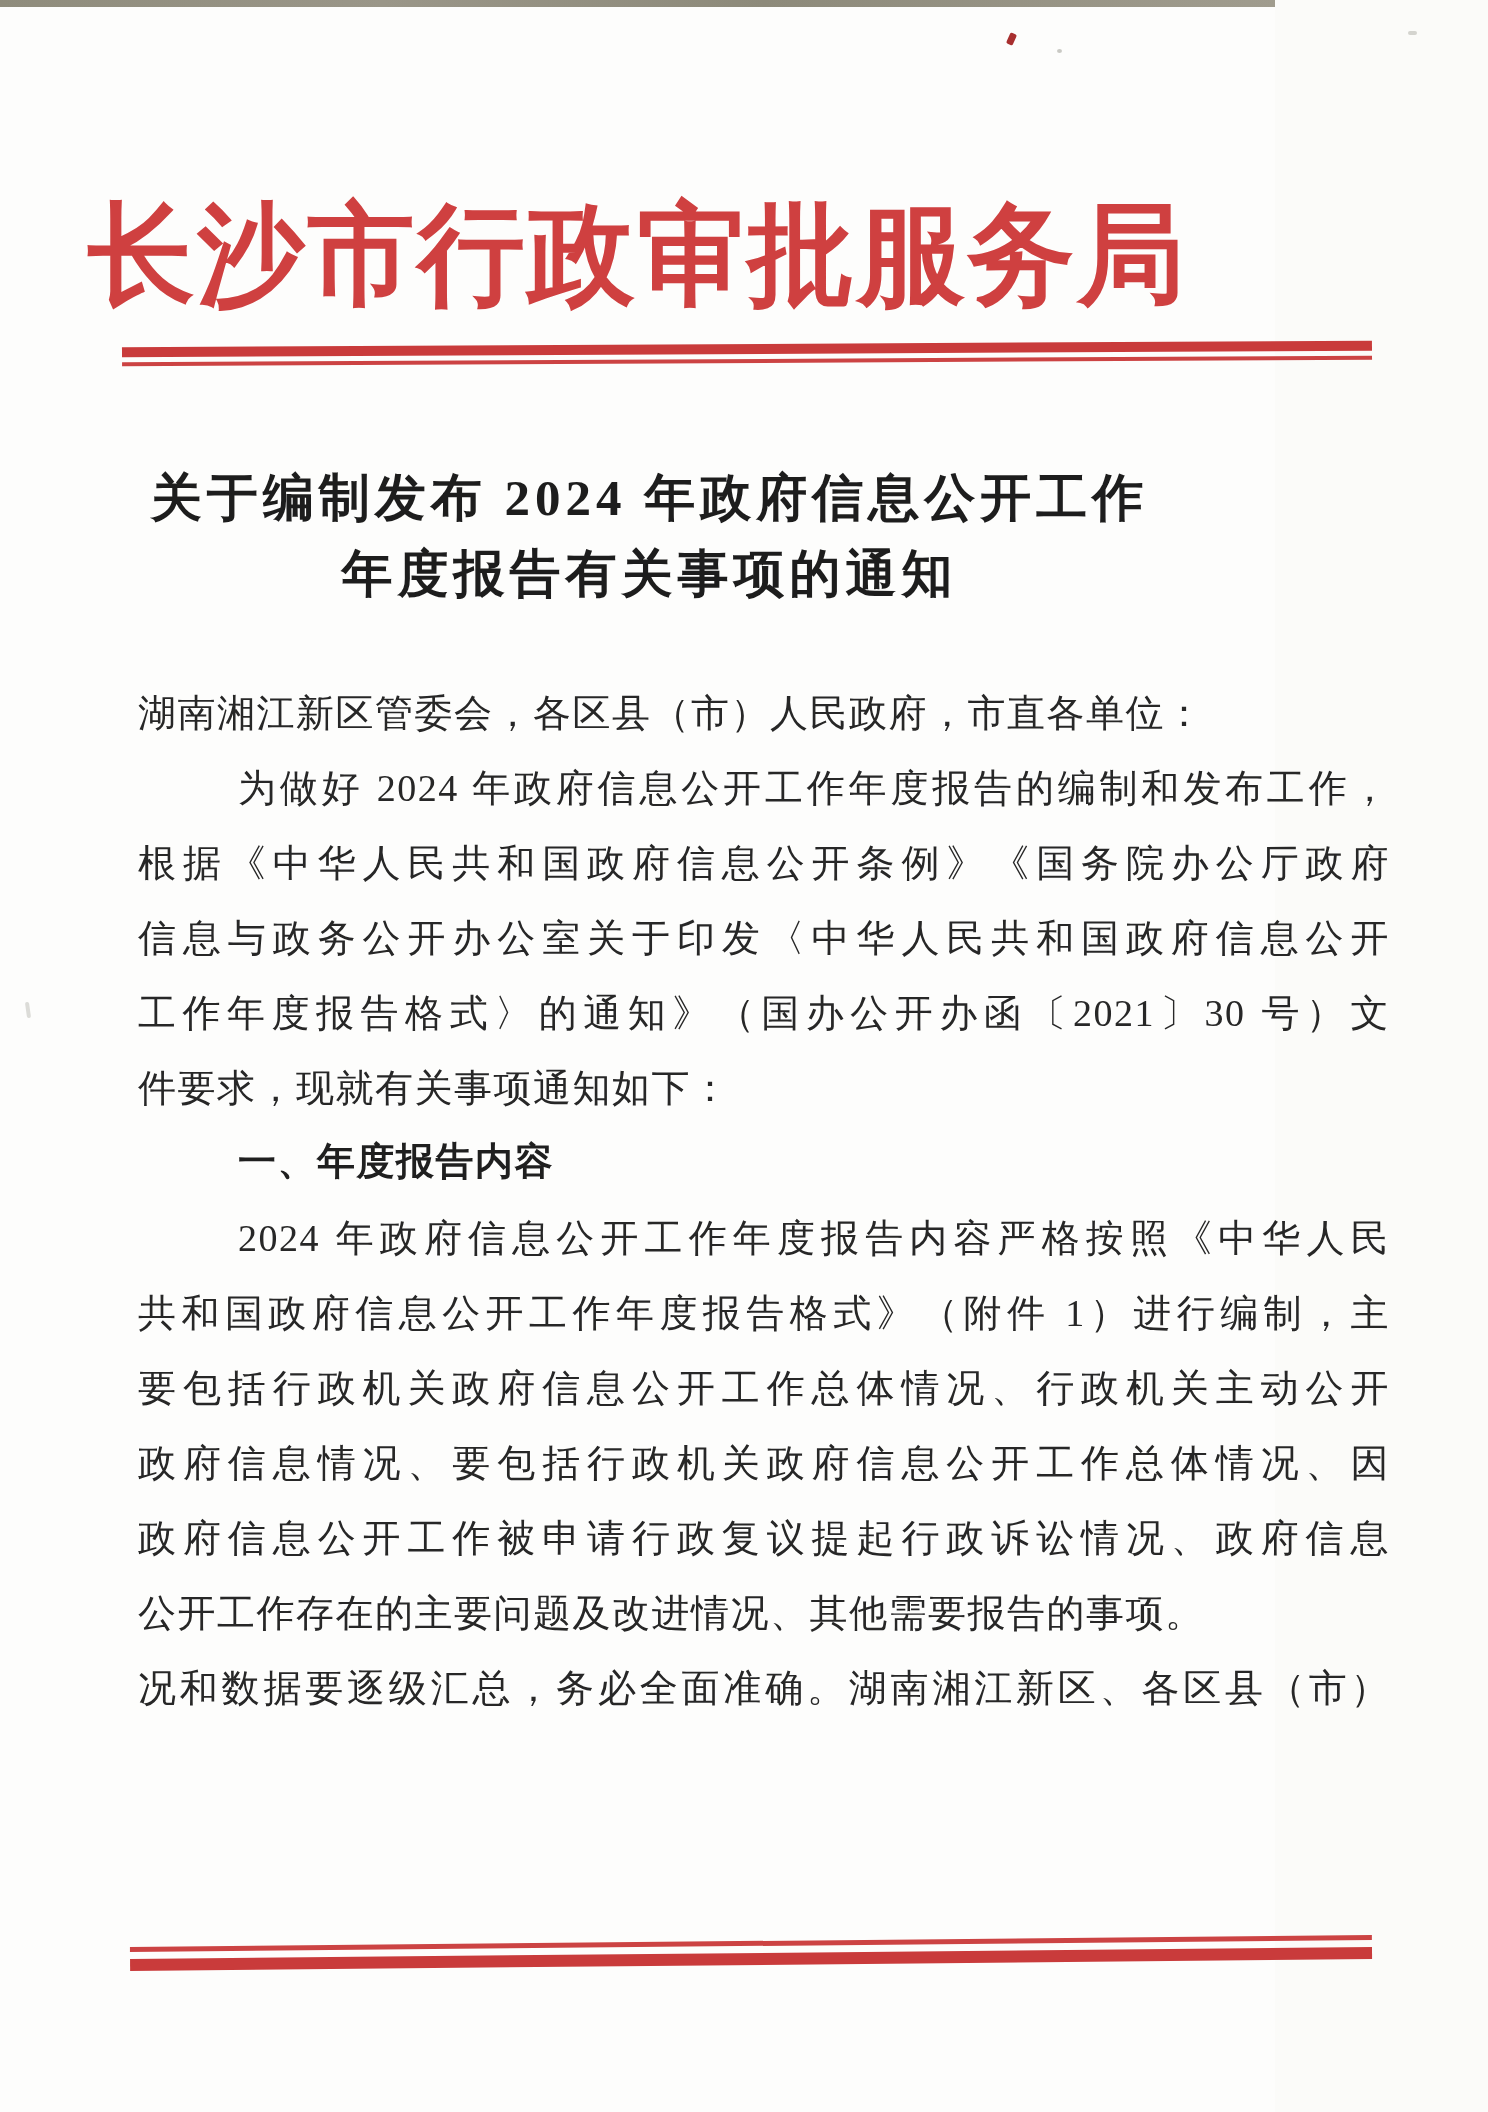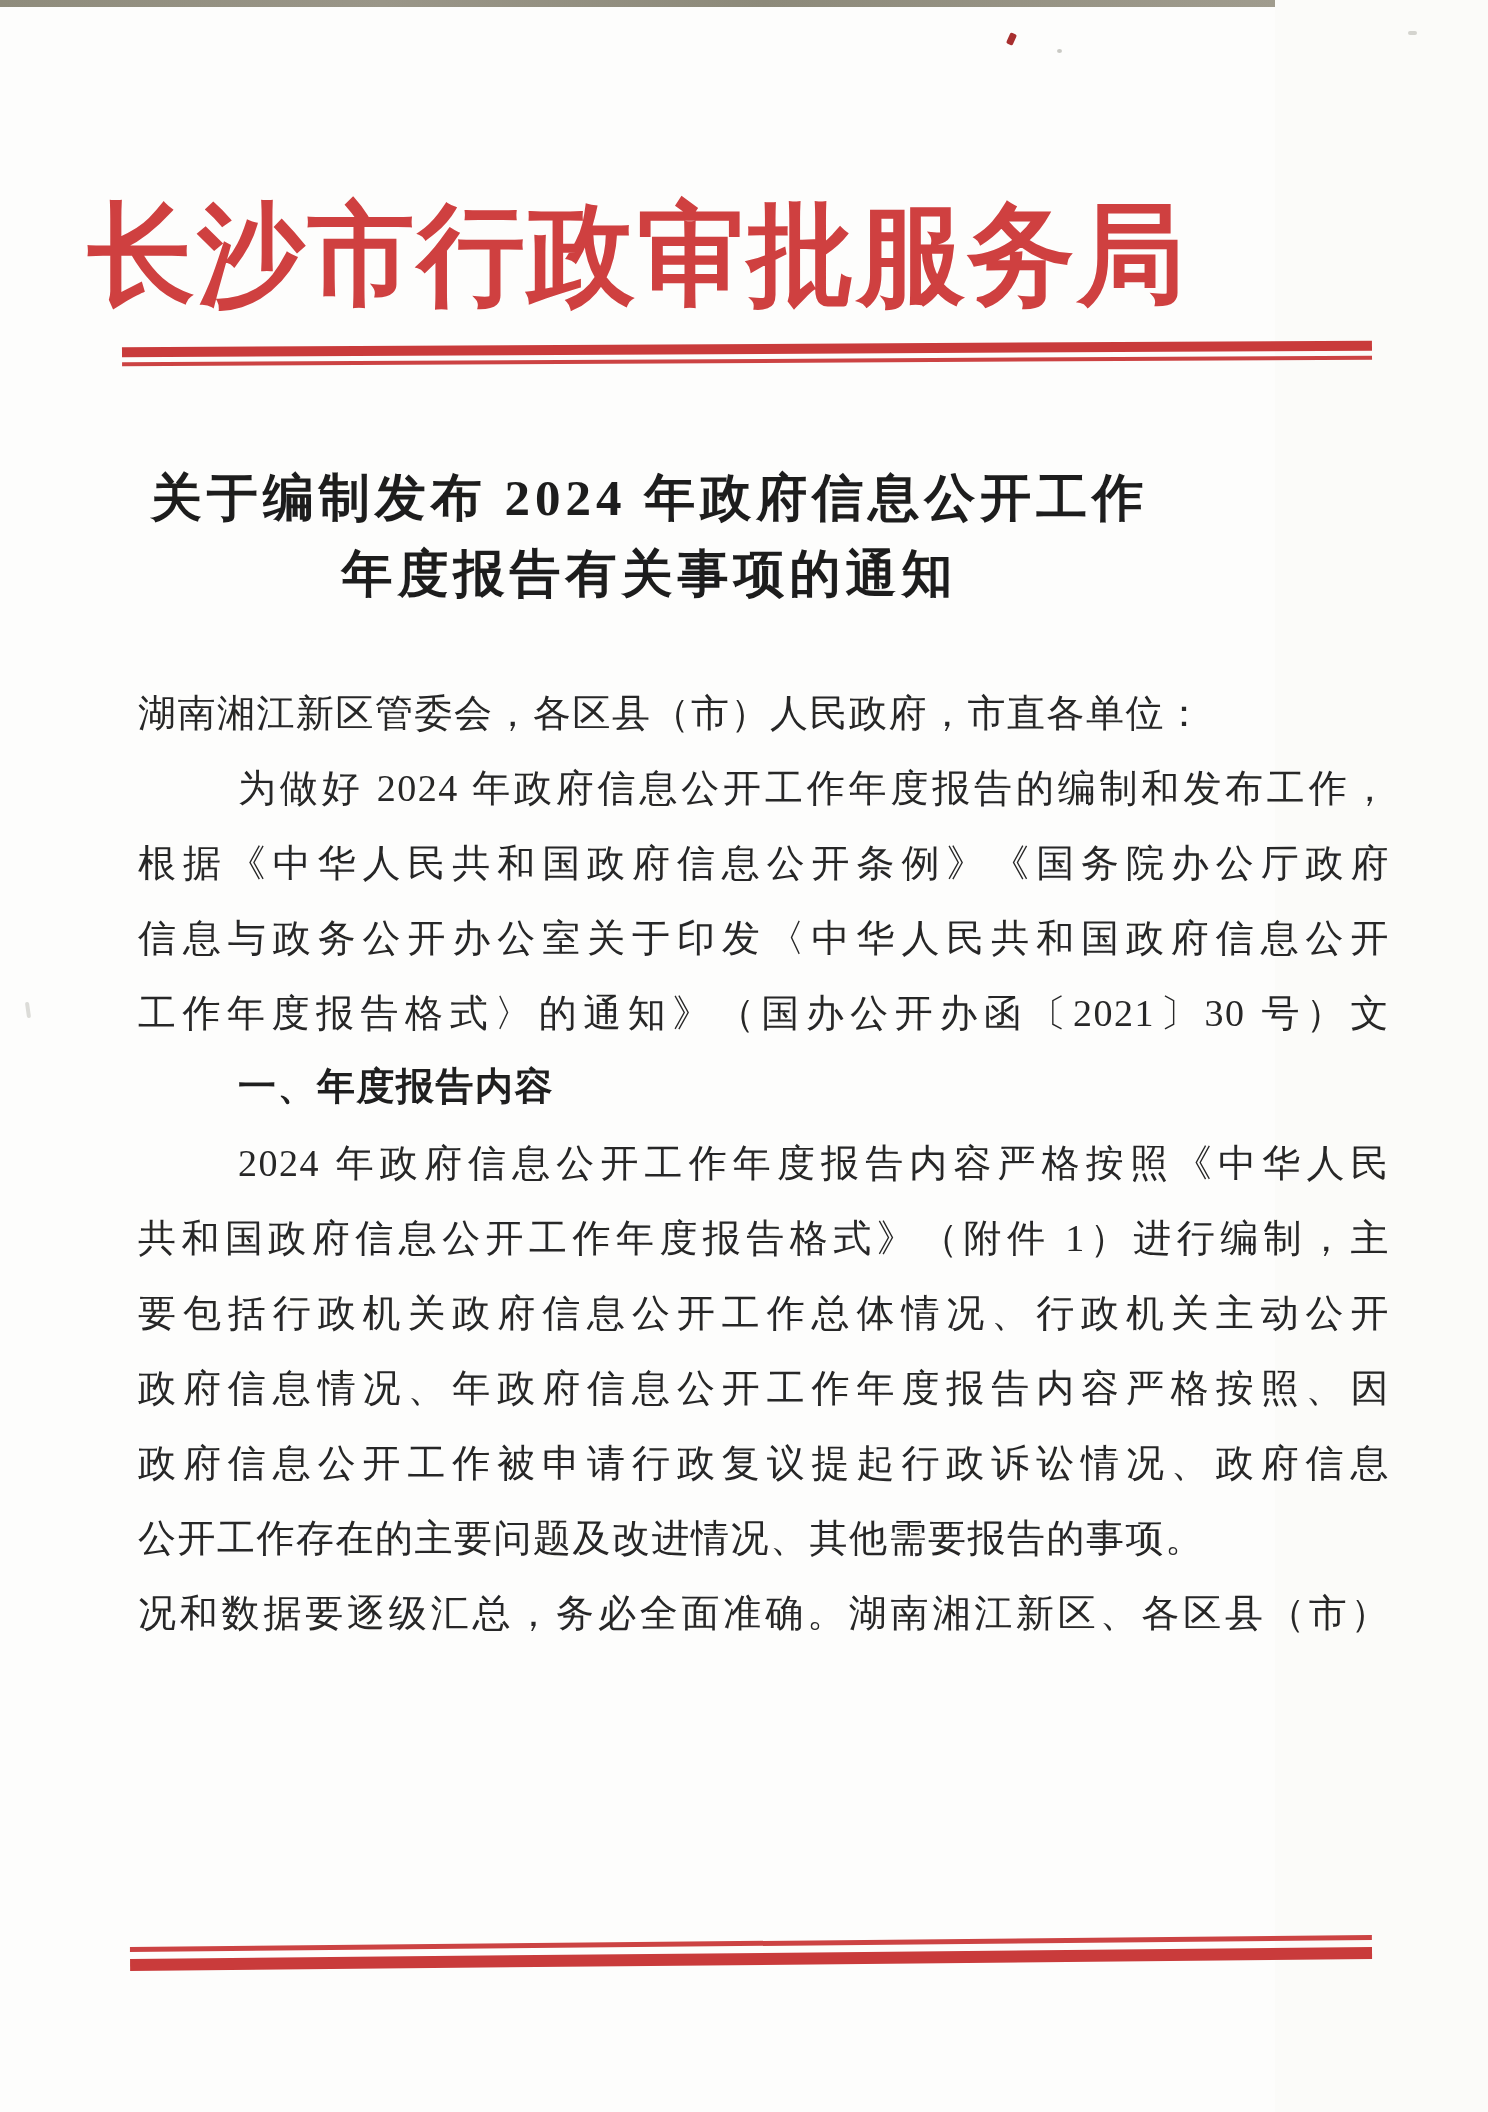--- a/index.html
+++ b/index.html
@@ -113,25 +113,26 @@
       <div>关于编制发布 2024 年政府信息公开工作</div>
       <div>年度报告有关事项的通知</div>
     </h2>
 
     <div class="body-text">
         <div class="line salutation">湖南湘江新区管委会，各区县（市）人民政府，市直各单位：</div>
         <div class="line indent justify">为做好 2024 年政府信息公开工作年度报告的编制和发布工作，</div>
         <div class="line justify">根据《中华人民共和国政府信息公开条例》《国务院办公厅政府</div>
         <div class="line justify">信息与政务公开办公室关于印发〈中华人民共和国政府信息公开</div>
         <div class="line justify">工作年度报告格式〉的通知》（国办公开办函〔2021〕30 号）文</div>
+        <div class="line">件要求，现就有关事项通知如下：</div>
         <div class="line heading indent">一、年度报告内容</div>
         <div class="line indent justify">2024 年政府信息公开工作年度报告内容严格按照《中华人民</div>
         <div class="line justify">共和国政府信息公开工作年度报告格式》（附件 1）进行编制，主</div>
         <div class="line justify">要包括行政机关政府信息公开工作总体情况、行政机关主动公开</div>
-        <div class="line justify">政府信息情况、年政府信息公开工作年度报告内容严格按照、因</div>
+        <div class="line justify">政府信息情况、要包括行政机关政府信息公开工作总体情况、因</div>
         <div class="line justify">政府信息公开工作被申请行政复议提起行政诉讼情况、政府信息</div>
         <div class="line">公开工作存在的主要问题及改进情况、其他需要报告的事项。</div>
         <div class="line justify">况和数据要逐级汇总，务必全面准确。湖南湘江新区、各区县（市）</div>
       </div>
   </main>
 
   <footer>
     <div class="rule-footer">
       <div class="bar-thin"></div>
       <div class="bar-thick"></div>

